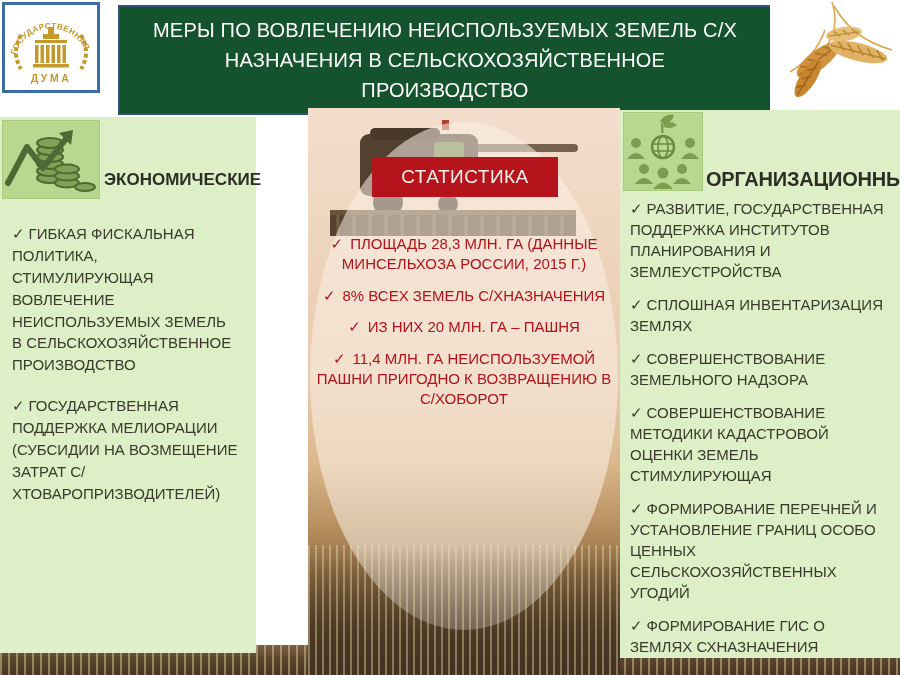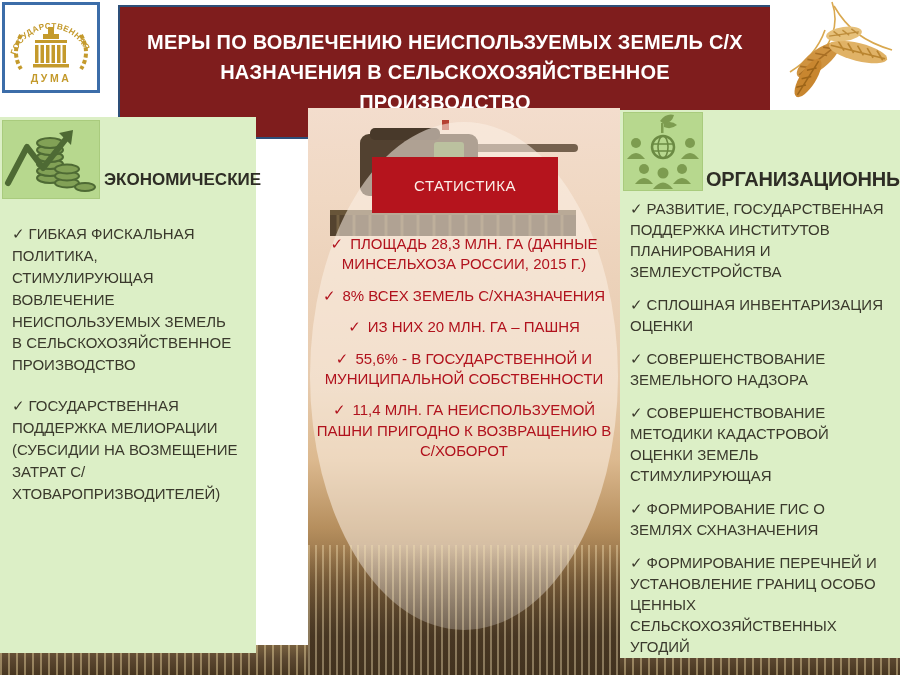--- a/index.html
+++ b/index.html
@@ -7,24 +7,24 @@
     position:relative;width:900px;height:675px;background:#ffffff;
     font-family:"Liberation Sans",sans-serif;overflow:hidden;margin:0 auto;
   }
   
   .logo-box{
     position:absolute;left:2px;top:2px;width:92px;height:85px;
     background:#fff;border:3px solid #3c6da9;
   }
   .title-box{
     position:absolute;left:118px;top:5px;width:610px;height:98px;
-    background:#7f1d1d;border:2px solid #2d4f79;
+    background:#14532d;border:2px solid #2d4f79;
     display:flex;align-items:center;justify-content:center;
-    text-align:center;color:#ffffff;font-weight:bold;font-size:20px;
-    line-height:1.5;padding:16px 20px;letter-spacing:.2px;
+    text-align:center;color:#ffffff;font-weight:normal;font-size:20px;
+    line-height:1.5;padding:4px 20px;letter-spacing:.2px;
   }
   .wheat-box{position:absolute;left:770px;top:0;width:130px;height:112px;background:#fff;}
   
   .bottom-photo{
     position:absolute;left:0;top:645px;width:900px;height:30px;z-index:0;
     background:
       repeating-linear-gradient(90deg, rgba(235,214,160,.45) 0 2px, rgba(0,0,0,0) 2px 8px),
       linear-gradient(180deg,#77603f 0%,#5b4730 45%,#473620 100%);
   }
   .center-photo{
@@ -39,23 +39,23 @@
       repeating-linear-gradient(90deg, rgba(243,224,180,.4) 0 2px, rgba(0,0,0,0) 2px 7px),
       linear-gradient(180deg, rgba(90,70,44,0) 0%, rgba(53,40,24,.55) 70%);
   }
   .harvester{position:absolute;left:22px;top:12px;width:262px;height:128px;opacity:.92;}
   .arch-overlay{
     position:absolute;left:2px;top:14px;width:308px;height:508px;
     border-radius:50%;background:rgba(252,241,230,.55);
   }
   
   .stat-header{
-    position:absolute;left:64px;top:49px;width:186px;height:56px;
+    position:absolute;left:64px;top:49px;width:186px;height:40px;
     background:#b5141d;color:#fbefe9;display:flex;align-items:center;justify-content:center;
-    font-size:15px;letter-spacing:.5px;z-index:3;
+    font-size:19px;letter-spacing:.5px;z-index:3;
   }
   .stat-items{
     position:absolute;left:6px;top:126px;width:300px;z-index:3;
     text-align:center;color:#b1121d;font-weight:normal;font-size:15px;line-height:1.36;
   }
   .stat-item{margin-bottom:11px;}
   .stat-item .check{margin-right:7px;}
   
   .panel{position:absolute;background:#dcefc6;z-index:2;}
   .panel-left{left:0;top:117px;width:256px;height:536px;}
@@ -164,21 +164,20 @@
     <div class="stalks"></div>
 
     <div class="stat-header">
       <span>СТАТИСТИКА</span>
     </div>
 
     <div class="stat-items">
       <div class="stat-item"><span class="check">✓</span><span>ПЛОЩАДЬ 28,3 МЛН. ГА (ДАННЫЕ МИНСЕЛЬХОЗА РОССИИ, 2015 Г.)</span></div>
       <div class="stat-item"><span class="check">✓</span><span>8% ВСЕХ ЗЕМЕЛЬ С/ХНАЗНАЧЕНИЯ</span></div>
       <div class="stat-item"><span class="check">✓</span><span>ИЗ НИХ 20 МЛН. ГА – ПАШНЯ</span></div>
-      <div class="stat-item"><span class="check">✓</span><span>55,6% - В ГОСУДАРСТВЕННОЙ И МУНИЦИПАЛЬНОЙ СОБСТВЕННОСТИ</span></div>
       <div class="stat-item"><span class="check">✓</span><span>11,4 МЛН. ГА НЕИСПОЛЬЗУЕМОЙ ПАШНИ ПРИГОДНО К ВОЗВРАЩЕНИЮ В С/ХОБОРОТ</span></div>
     </div>
   </div>
 
   <div class="panel panel-left">
     <div class="icon-box">
       <svg viewBox="0 0 96 77" width="96" height="77">
         <g fill="#82a156" stroke="#4e6a34" stroke-width="2">
           <ellipse cx="47" cy="57" rx="13" ry="5"></ellipse>
             <ellipse cx="47" cy="50" rx="13" ry="5"></ellipse>
@@ -223,21 +222,21 @@
           <circle cx="58" cy="56" r="5"></circle>
             <path d="M49,71 q9,-12 18,0 Z"></path>
           <circle cx="39" cy="60" r="5.5"></circle>
             <path d="M29,76 q10,-13 20,0 Z"></path>
         </g>
       </svg>
     </div>
     <div class="panel-header">ОРГАНИЗАЦИОННЫЕ</div>
     <div class="panel-items">
       <div class="panel-item"><span class="check">✓</span><span>РАЗВИТИЕ, ГОСУДАРСТВЕННАЯ ПОДДЕРЖКА ИНСТИТУТОВ ПЛАНИРОВАНИЯ И ЗЕМЛЕУСТРОЙСТВА</span></div>
-      <div class="panel-item"><span class="check">✓</span><span>СПЛОШНАЯ ИНВЕНТАРИЗАЦИЯ ОЦЕНКИ</span></div>
+      <div class="panel-item"><span class="check">✓</span><span>СПЛОШНАЯ ИНВЕНТАРИЗАЦИЯ ЗЕМЛЯХ</span></div>
       <div class="panel-item"><span class="check">✓</span><span>СОВЕРШЕНСТВОВАНИЕ ЗЕМЕЛЬНОГО НАДЗОРА</span></div>
       <div class="panel-item"><span class="check">✓</span><span>СОВЕРШЕНСТВОВАНИЕ МЕТОДИКИ КАДАСТРОВОЙ ОЦЕНКИ ЗЕМЕЛЬ СТИМУЛИРУЮЩАЯ</span></div>
+      <div class="panel-item"><span class="check">✓</span><span>ФОРМИРОВАНИЕ ПЕРЕЧНЕЙ И УСТАНОВЛЕНИЕ ГРАНИЦ ОСОБО ЦЕННЫХ СЕЛЬСКОХОЗЯЙСТВЕННЫХ УГОДИЙ</span></div>
       <div class="panel-item"><span class="check">✓</span><span>ФОРМИРОВАНИЕ ГИС О ЗЕМЛЯХ СХНАЗНАЧЕНИЯ</span></div>
-      <div class="panel-item"><span class="check">✓</span><span>ФОРМИРОВАНИЕ ПЕРЕЧНЕЙ И УСТАНОВЛЕНИЕ ГРАНИЦ ОСОБО ЦЕННЫХ СЕЛЬСКОХОЗЯЙСТВЕННЫХ УГОДИЙ</span></div>
     </div>
   </div>
 
 </div>
 
 </body></html>

